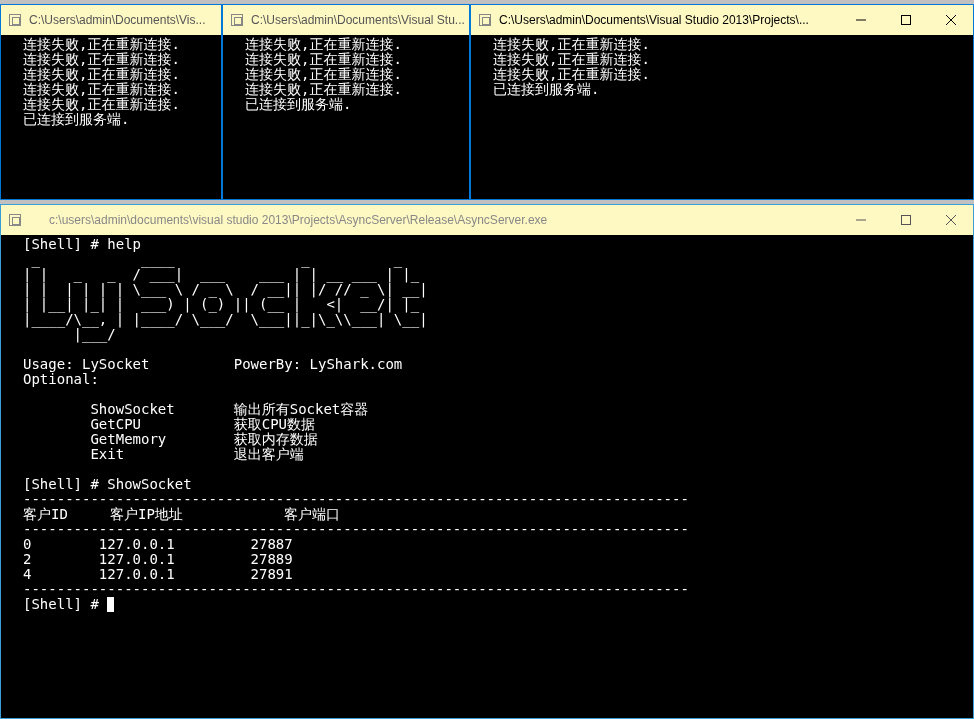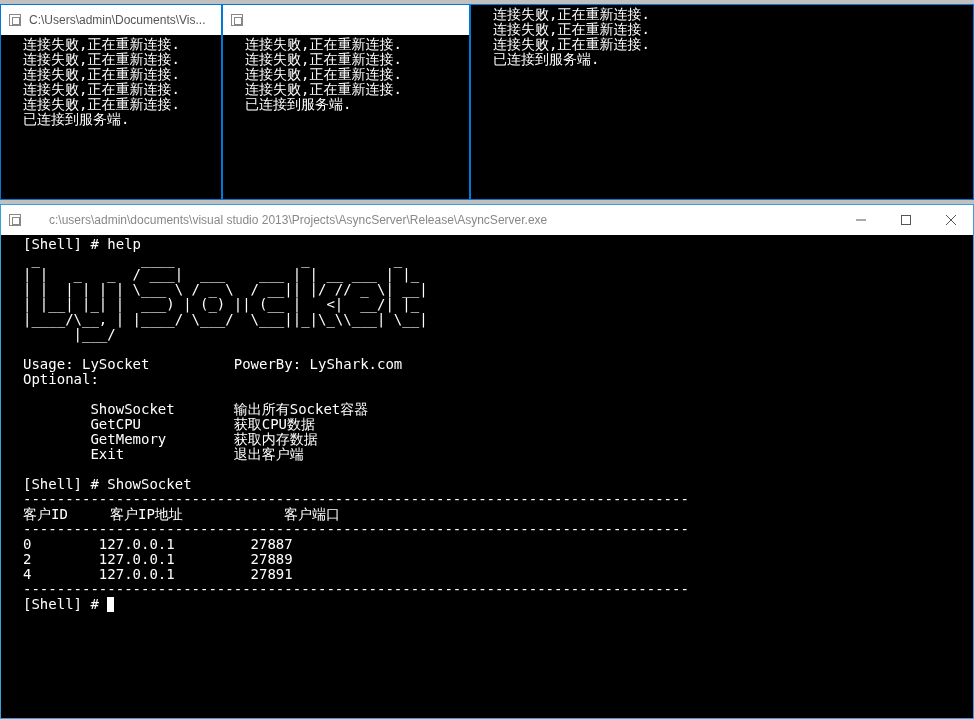--- a/index.html
+++ b/index.html
@@ -11,21 +11,21 @@
     position: relative;
     overflow: hidden;
   }
   .win {
     position: absolute;
     background: #000;
     border: 1px solid #0078d7;
   }
   .titlebar {
     height: 30px;
-    background: #ffffff;
+    background: #fef9c3;
     display: flex;
     align-items: center;
     padding-left: 8px;
     font-family: "Segoe UI", Arial, sans-serif;
     font-size: 12px;
     color: #555;
   }
   .titlebar.active { color: #000; }
   .ticon {
     width: 12px; height: 12px;
@@ -92,29 +92,52 @@
 连接失败,正在重新连接.
 连接失败,正在重新连接.
 连接失败,正在重新连接.
 连接失败,正在重新连接.
 已连接到服务端.</div>
 </div>
 
 <div class="win" style="left:222px;top:4px;width:248px;height:196px;">
   <div class="titlebar">
     <span class="ticon"></span>
+    <span class="ttitle">C:\Users\admin\Documents\Visual Stu...</span>
   </div>
   <div class="term" id="c1">连接失败,正在重新连接.
 连接失败,正在重新连接.
 连接失败,正在重新连接.
 连接失败,正在重新连接.
 已连接到服务端.</div>
 </div>
 
 <div class="win" style="left:470px;top:4px;width:504px;height:196px;">
+  <div class="titlebar active">
+    <span class="ticon"></span>
+    <span class="ttitle">C:\Users\admin\Documents\Visual Studio 2013\Projects\...</span>
+    <div class="winbtns">
+      <div class="winbtn">
+          <svg width="10" height="10">
+            <line x1="0" y1="5" x2="10" y2="5"></line>
+          </svg>
+        </div>
+      <div class="winbtn">
+          <svg width="10" height="10">
+            <rect x="0.5" y="0.5" width="9" height="9"></rect>
+          </svg>
+        </div>
+      <div class="winbtn cls">
+          <svg width="10" height="10">
+            <line x1="0" y1="0" x2="10" y2="10"></line>
+            <line x1="10" y1="0" x2="0" y2="10"></line>
+          </svg>
+        </div>
+    </div>
+  </div>
   <div class="term" id="c2">连接失败,正在重新连接.
 连接失败,正在重新连接.
 连接失败,正在重新连接.
 已连接到服务端.</div>
 </div>
 
 <div class="win" style="left:0;top:204px;width:974px;height:515px;border-color:#3a9ed8;">
   <div class="titlebar" style="color:#888;gap:20px;">
     <span class="ticon"></span>
     <span class="ttitle" style="flex:1">c:\users\admin\documents\visual studio 2013\Projects\AsyncServer\Release\AsyncServer.exe</span>

